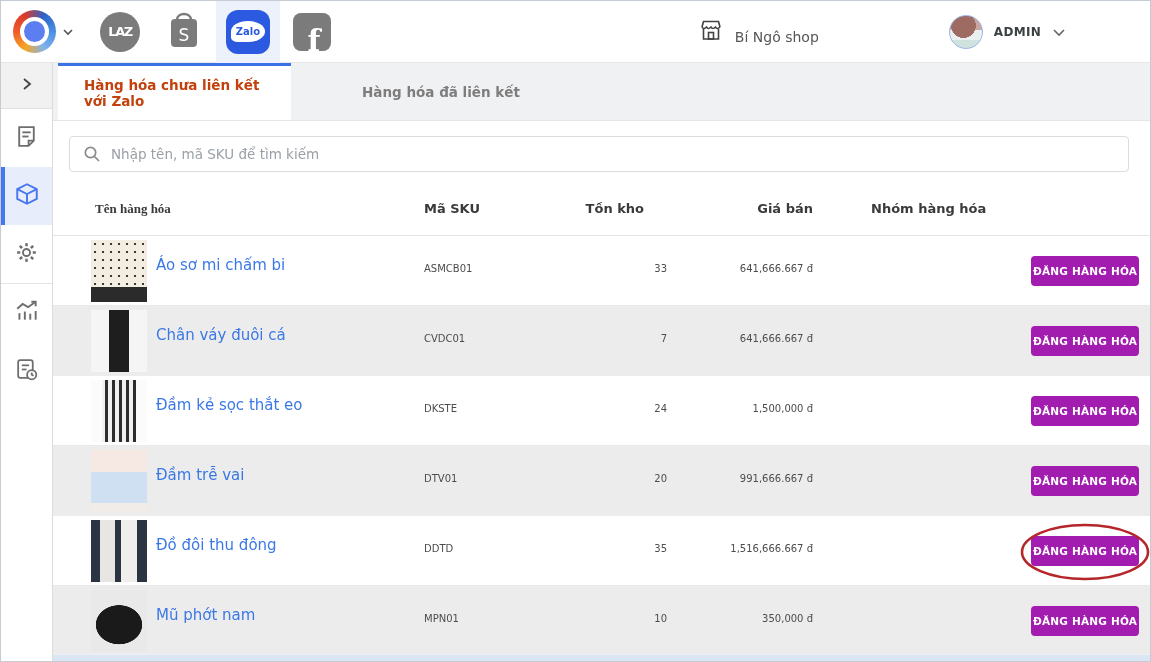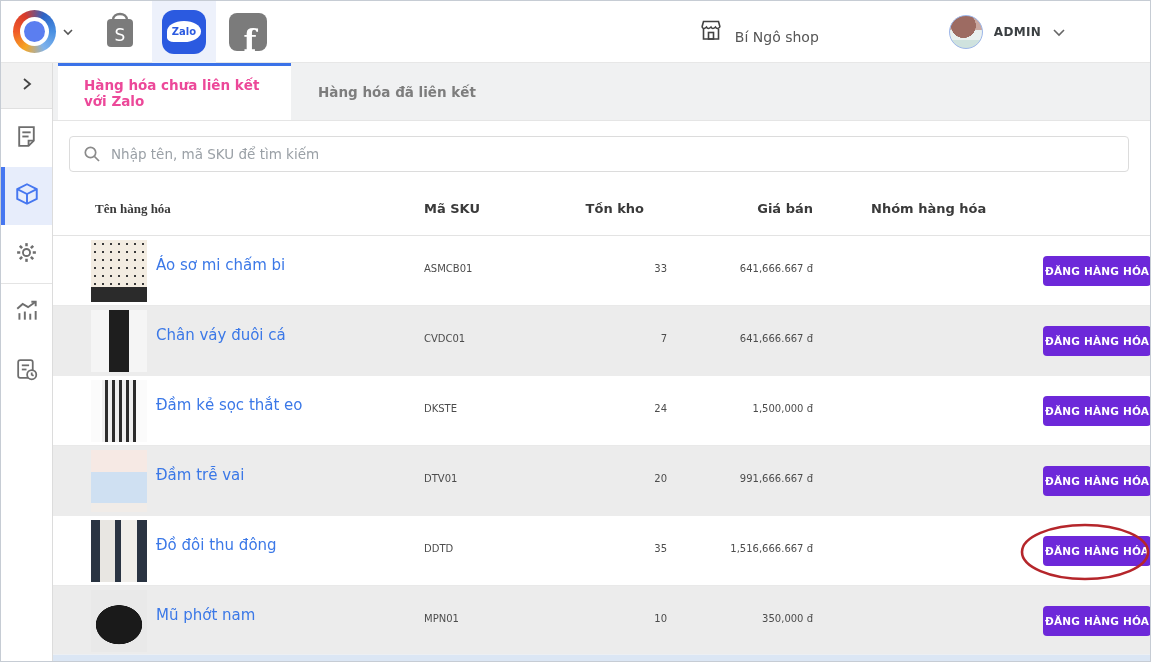--- a/index.html
+++ b/index.html
@@ -56,22 +56,22 @@
   .sb-item { height:58px; display:flex; align-items:center; justify-content:center; cursor:pointer;
              position:relative; }
   .sb-item.active { background:#e7edfb; }
   .sb-item.active::before { content:""; position:absolute; left:0; top:0; bottom:0; width:4px; background:#4677f0; }
   .sb-divider { height:1px; background:#e4e4e4; margin:0; }
 
   
   .main { position:absolute; top:62px; left:52px; right:0; bottom:0; background:#fff; }
   .tabbar { height:58px; background:#f0f1f2; display:flex; border-bottom:1px solid #e5e5e5; }
   .tab { display:flex; align-items:center; justify-content:center; font-size:13.5px; font-weight:bold;
-         color:#7d7d7d; padding:0 26px; cursor:pointer; }
-  .tab.active { background:#fff; color:#ec4899; border-top:3px solid #3b72e8; margin-left:5px; }
+         color:#7d7d7d; padding:0 26px; cursor:pointer;margin-left:44px; }
+  .tab.active { background:#fff; color:#c2410c; border-top:3px solid #3b72e8; margin-left:5px; }
 
   .content { position:absolute; top:58px; left:0; right:0; bottom:0; background:#fff; }
   .searchbox { position:absolute; top:15px; left:16px; right:21px; height:36px;
                border:1px solid #dcdcdc; border-radius:4px; background:#fff;
                display:flex; align-items:center; }
   .searchbox input { border:0; outline:0; flex:1; font-size:13.5px; color:#444; background:transparent;
                      font-family:inherit; }
   .searchbox input::placeholder { color:#9aa0a6; }
   .search-icon { margin:0 10px 0 13px; display:flex; }
 
@@ -87,22 +87,22 @@
   .trow { position:relative; height:70px; background:#fff; border-bottom:1px solid #e9e9e9; }
   .trow.alt { background:#ececec; border-bottom:0; }
   .prod-img { position:absolute; left:38px; top:4px; width:56px; height:62px; }
   .prod-name { position:absolute; left:103px; top:20px; font-size:15px; color:#3b78e7; cursor:pointer; }
   .cell { position:absolute; top:27px; font-size:10px; color:#4c4c4c; }
   .c-sku   { left:371px; }
   .c-stock { left:493px; width:121px; text-align:right; }
   .c-price { left:610px; width:150px; text-align:right; }
   .c-group { left:818px; }
   .row-btn { position:absolute; left:978px; top:20px; width:108px; height:30px; border:0; border-radius:4px;
-             background:#6d28d9; color:#fff; font-size:10.5px; font-weight:bold; letter-spacing:.2px;
-             font-family:inherit; cursor:pointer; white-space:nowrap;margin-left:12px; }
+             background:#a21caf; color:#fff; font-size:10.5px; font-weight:bold; letter-spacing:.2px;
+             font-family:inherit; cursor:pointer; white-space:nowrap; }
 
   
   .img-polka-blouse { background-color:#f3ece1;
       background-image:linear-gradient(to bottom, rgba(0,0,0,0) 76%, #2b2b2b 76%),
                        radial-gradient(#3a3a3a 1.2px, rgba(0,0,0,0) 1.4px);
       background-size:100% 100%, 8px 8px; }
   .img-black-skirt { background:linear-gradient(90deg,#f5f5f5 0 32%, #1e1e1e 32% 68%, #f5f5f5 68%); }
   .img-striped-dress { background:
       linear-gradient(90deg,#fbfbfb 0 20%, rgba(0,0,0,0) 20% 80%, #fbfbfb 80%),
       repeating-linear-gradient(90deg,#2c2c2c 0 3px, #efefef 3px 7px); }
@@ -126,20 +126,23 @@
       <div class="logo"></div>
       <span class="chev logo-chev">
         <svg width="12" height="12" viewBox="0 0 12 12">
             <polyline points="2,4 6,8 10,4" fill="none" stroke="#555" stroke-width="1.6"></polyline>
           </svg>
       </span>
     </div>
 
     <div class="channels">
       <div class="channel-tile">
+        <div class="laz-circle">LAZ</div>
+      </div>
+      <div class="channel-tile">
         <span>
           <svg width="38" height="44" viewBox="0 0 38 44">
             <path d="M12 12 C12 4 26 4 26 12" fill="none" stroke="#7b7b7b" stroke-width="2.4"></path>
             <rect x="6" y="11" width="26" height="28" rx="4" fill="#7b7b7b"></rect>
             <text x="19" y="33" text-anchor="middle" font-size="17" fill="#fff" font-family="DejaVu Sans">S</text>
           </svg>
         </span>
       </div>
       <div class="channel-tile active">
         <div class="zalo-box">

